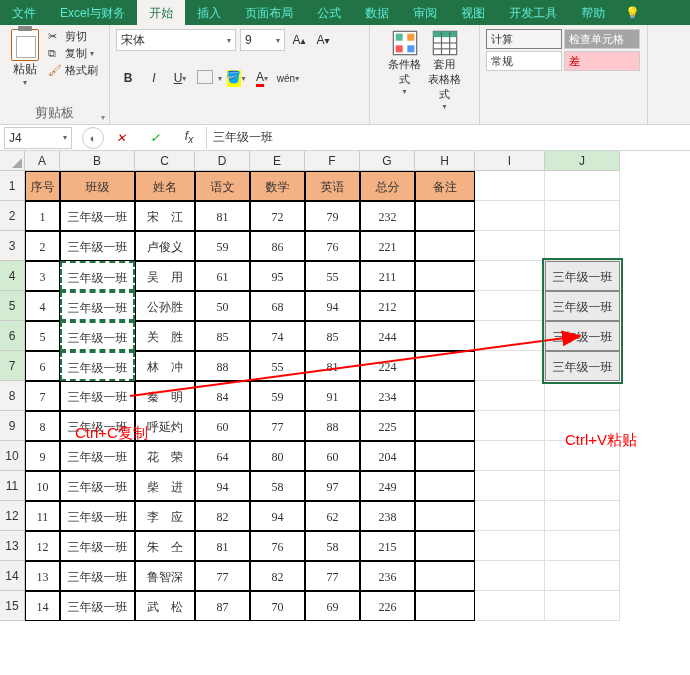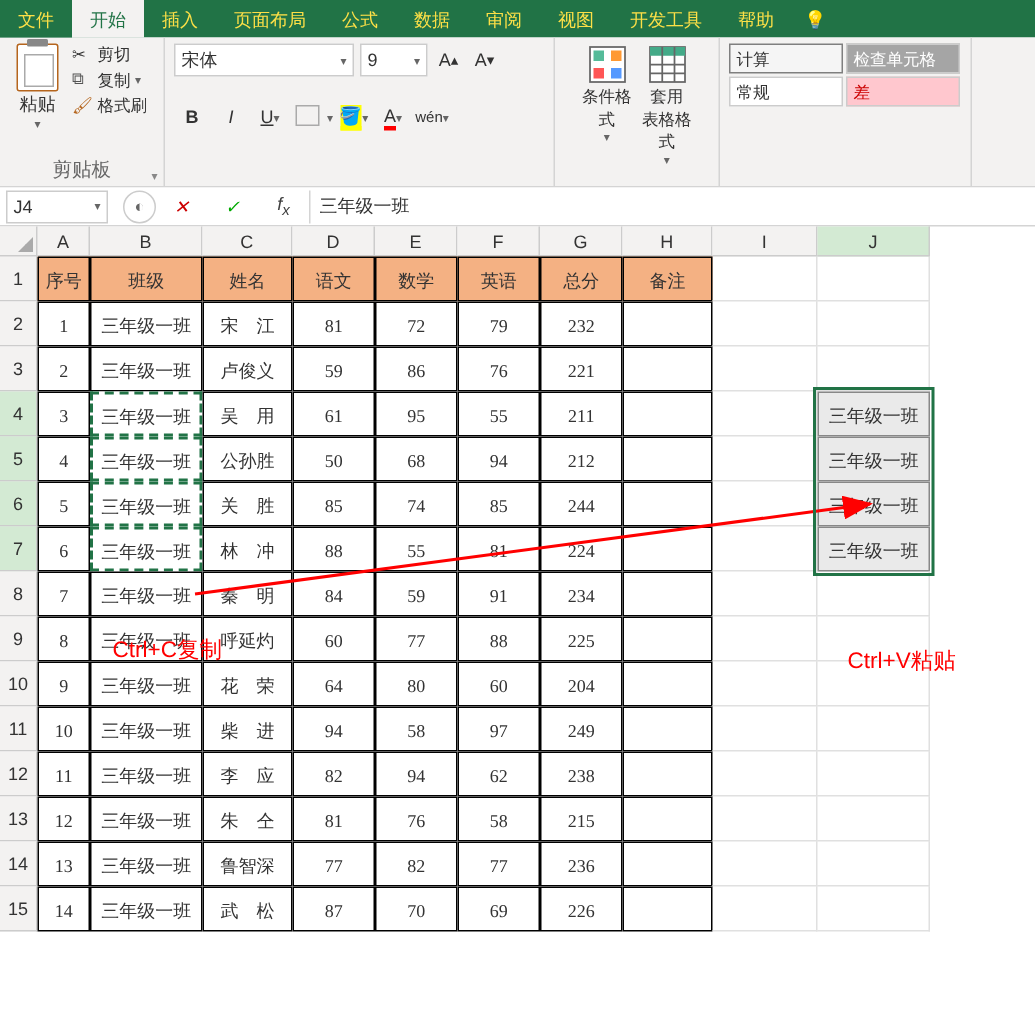--- a/index.html
+++ b/index.html
@@ -1,19 +1,19 @@
 <!DOCTYPE html>
 <html><head>
 <meta charset="utf-8">
 <style>
   * { box-sizing: border-box; margin: 0; padding: 0; font-family: "Microsoft YaHei", "宋体", sans-serif; }
   body { background: #fff; font-size: 12px; color: #333; width: 690px; height: 675px; overflow: hidden; position: relative; }
 
   .ribbon-tabs { background: #217346; height: 25px; display: flex; align-items: stretch; }
-  .ribbon-tab { color: #fde047; padding: 5px 12px; cursor: pointer; font-size: 12px; }
+  .ribbon-tab { color: #5eead4; padding: 5px 12px; cursor: pointer; font-size: 12px; }
   .ribbon-tab.active { background: #f3f2f1; color: #217346; }
   .ribbon-tab.file { background: #217346; }
 
   .ribbon-body { background: #f3f2f1; height: 100px; border-bottom: 1px solid #d4d4d4; display: flex; }
   .ribbon-group { border-right: 1px solid #d4d4d4; padding: 4px 6px 2px 6px; display: flex; flex-direction: column; justify-content: space-between; }
   .ribbon-group-label { text-align: center; font-size: 13px; color: #666; padding-top: 2px; position: relative; }
   .ribbon-group-label::after { content: "▾"; font-size: 8px; color: #888; position: absolute; right: -2px; bottom: 0; }
 
   .clip-group { width: 110px; }
   .clip-top { display: flex; gap: 4px; }
@@ -86,20 +86,21 @@
   #arrow { position: absolute; pointer-events: none; }
 
   .caret { font-size: 8px; color: #666; }
   .help-bulb { width: 24px; height: 25px; display: flex; align-items: center; justify-content: center; color: #fff; margin-left: 4px; }
 </style>
 </head>
 <body>
 
 <div class="ribbon-tabs">
   <div class="ribbon-tab file">文件</div>
+  <div class="ribbon-tab">Excel与财务</div>
   <div class="ribbon-tab active">开始</div>
   <div class="ribbon-tab">插入</div>
   <div class="ribbon-tab">页面布局</div>
   <div class="ribbon-tab">公式</div>
   <div class="ribbon-tab">数据</div>
   <div class="ribbon-tab">审阅</div>
   <div class="ribbon-tab">视图</div>
   <div class="ribbon-tab">开发工具</div>
   <div class="ribbon-tab">帮助</div>
   <div class="help-bulb">💡</div>

